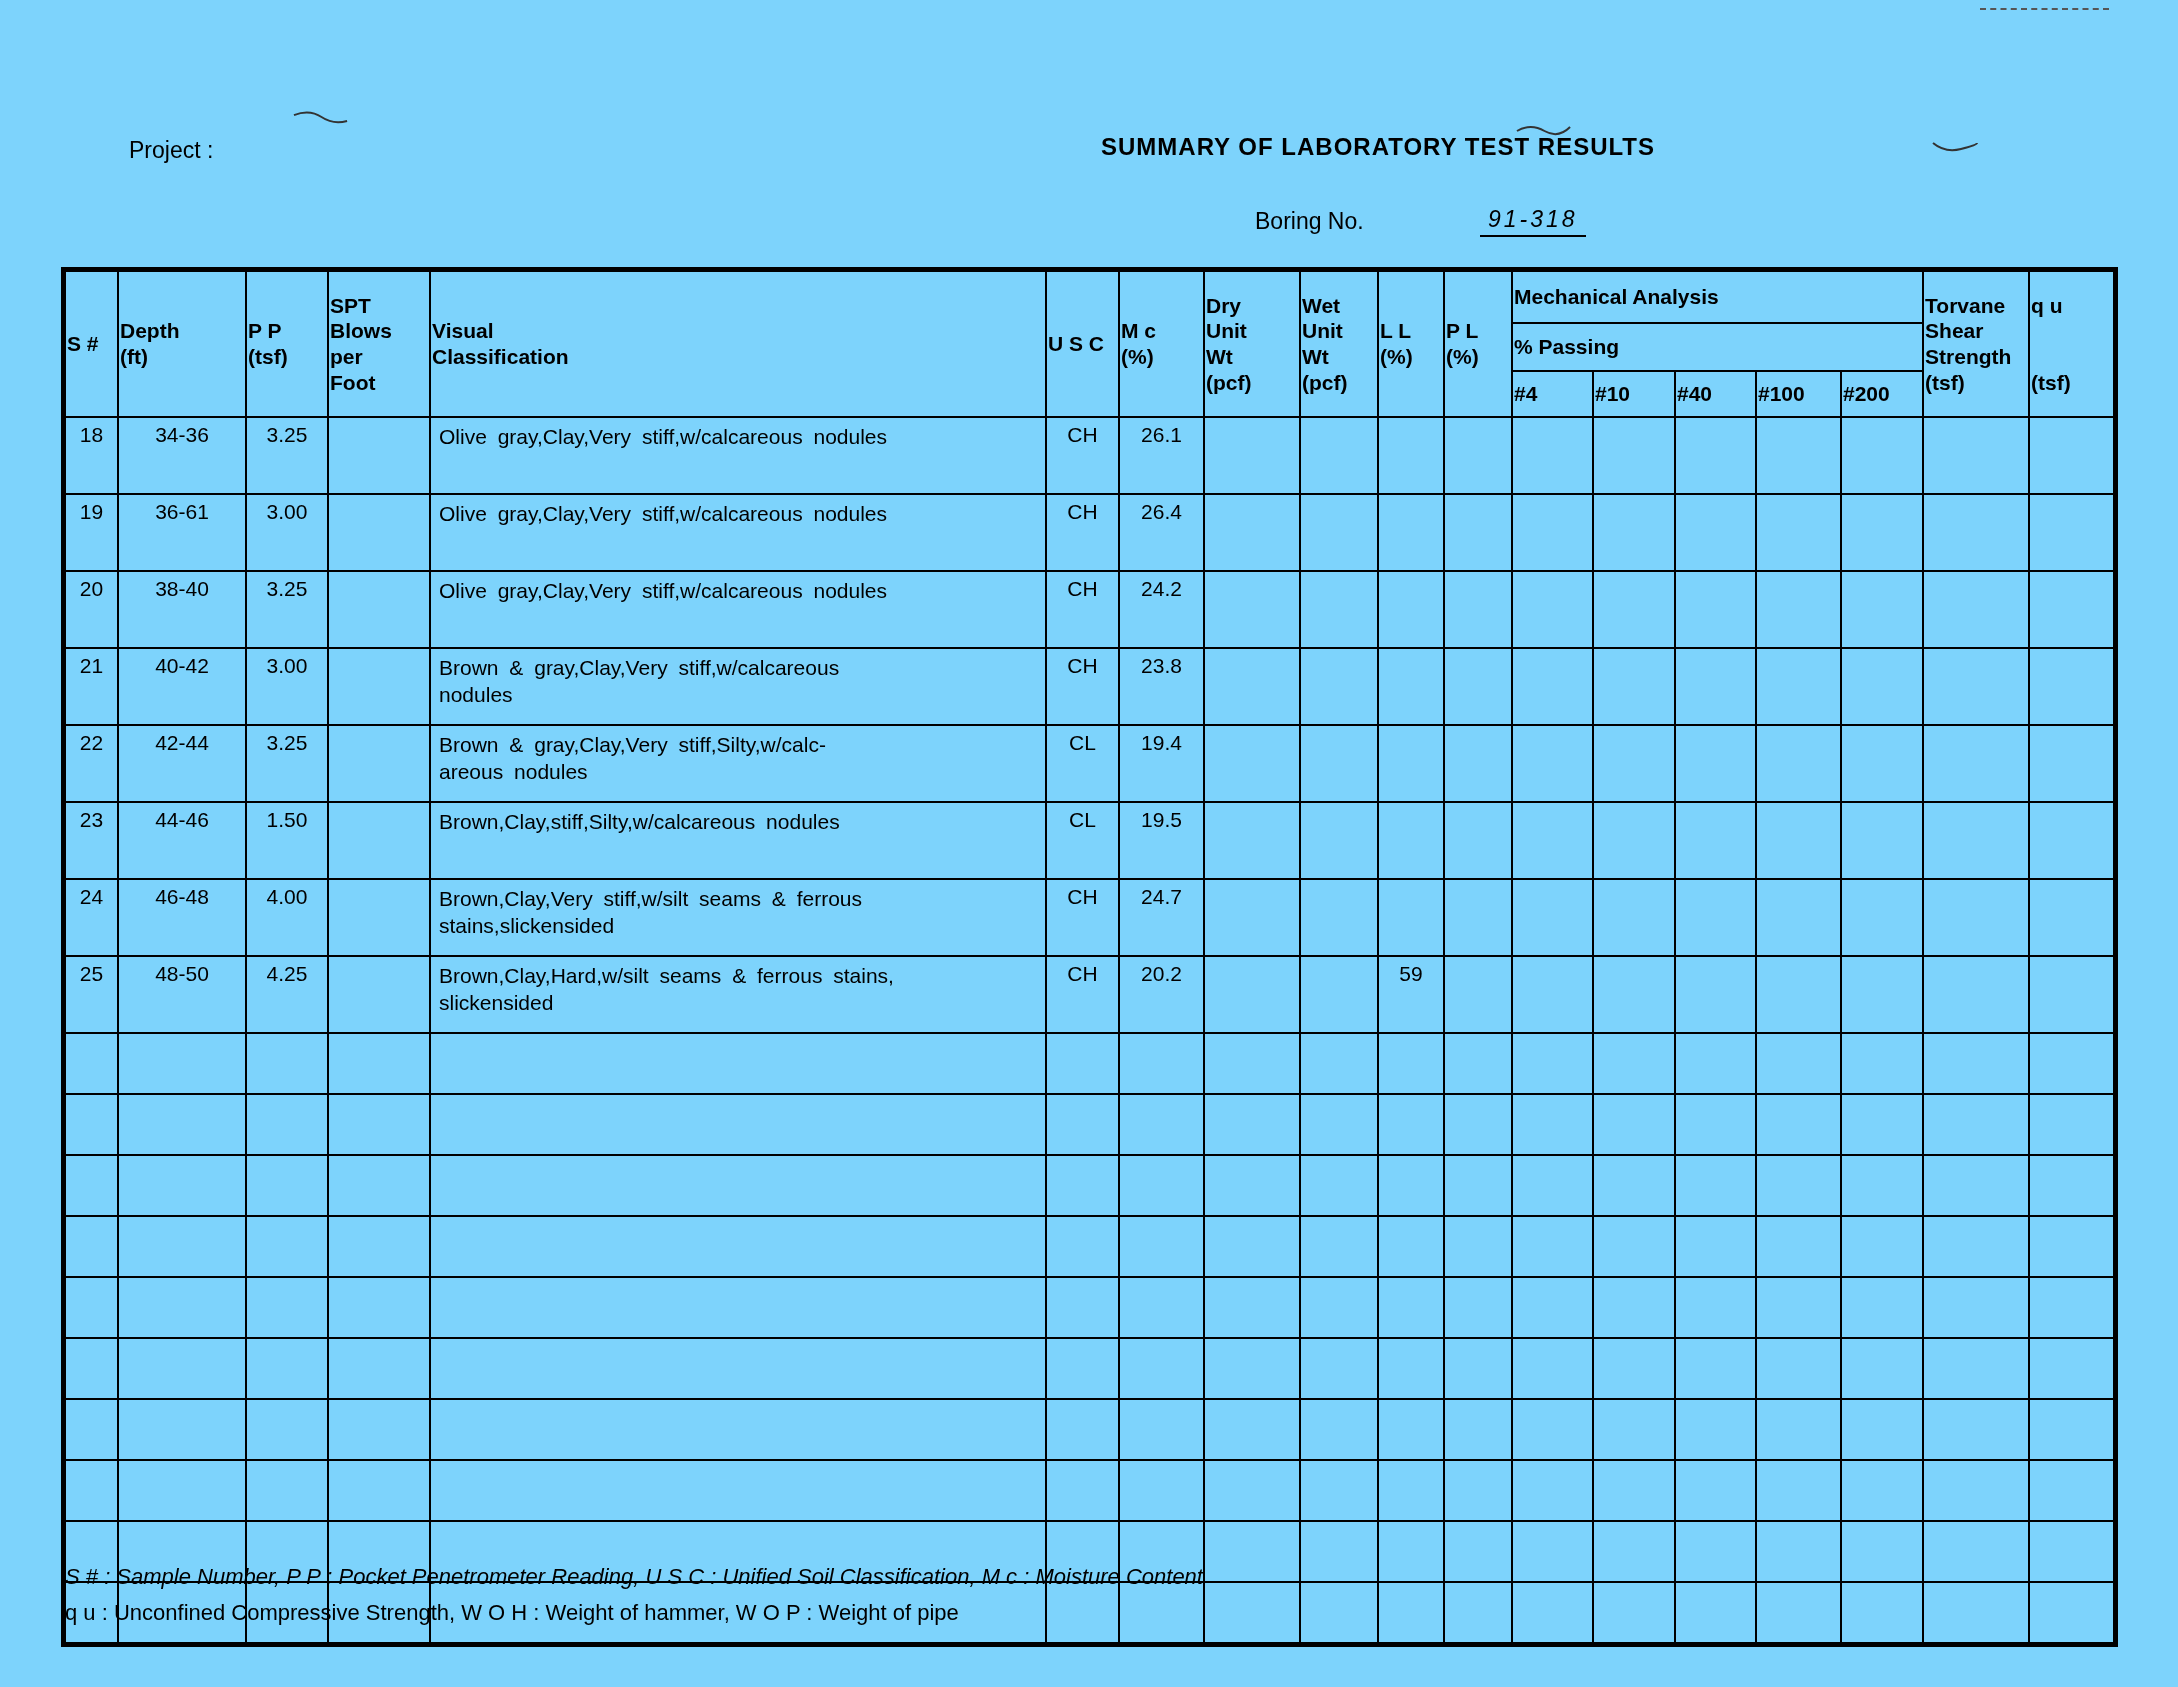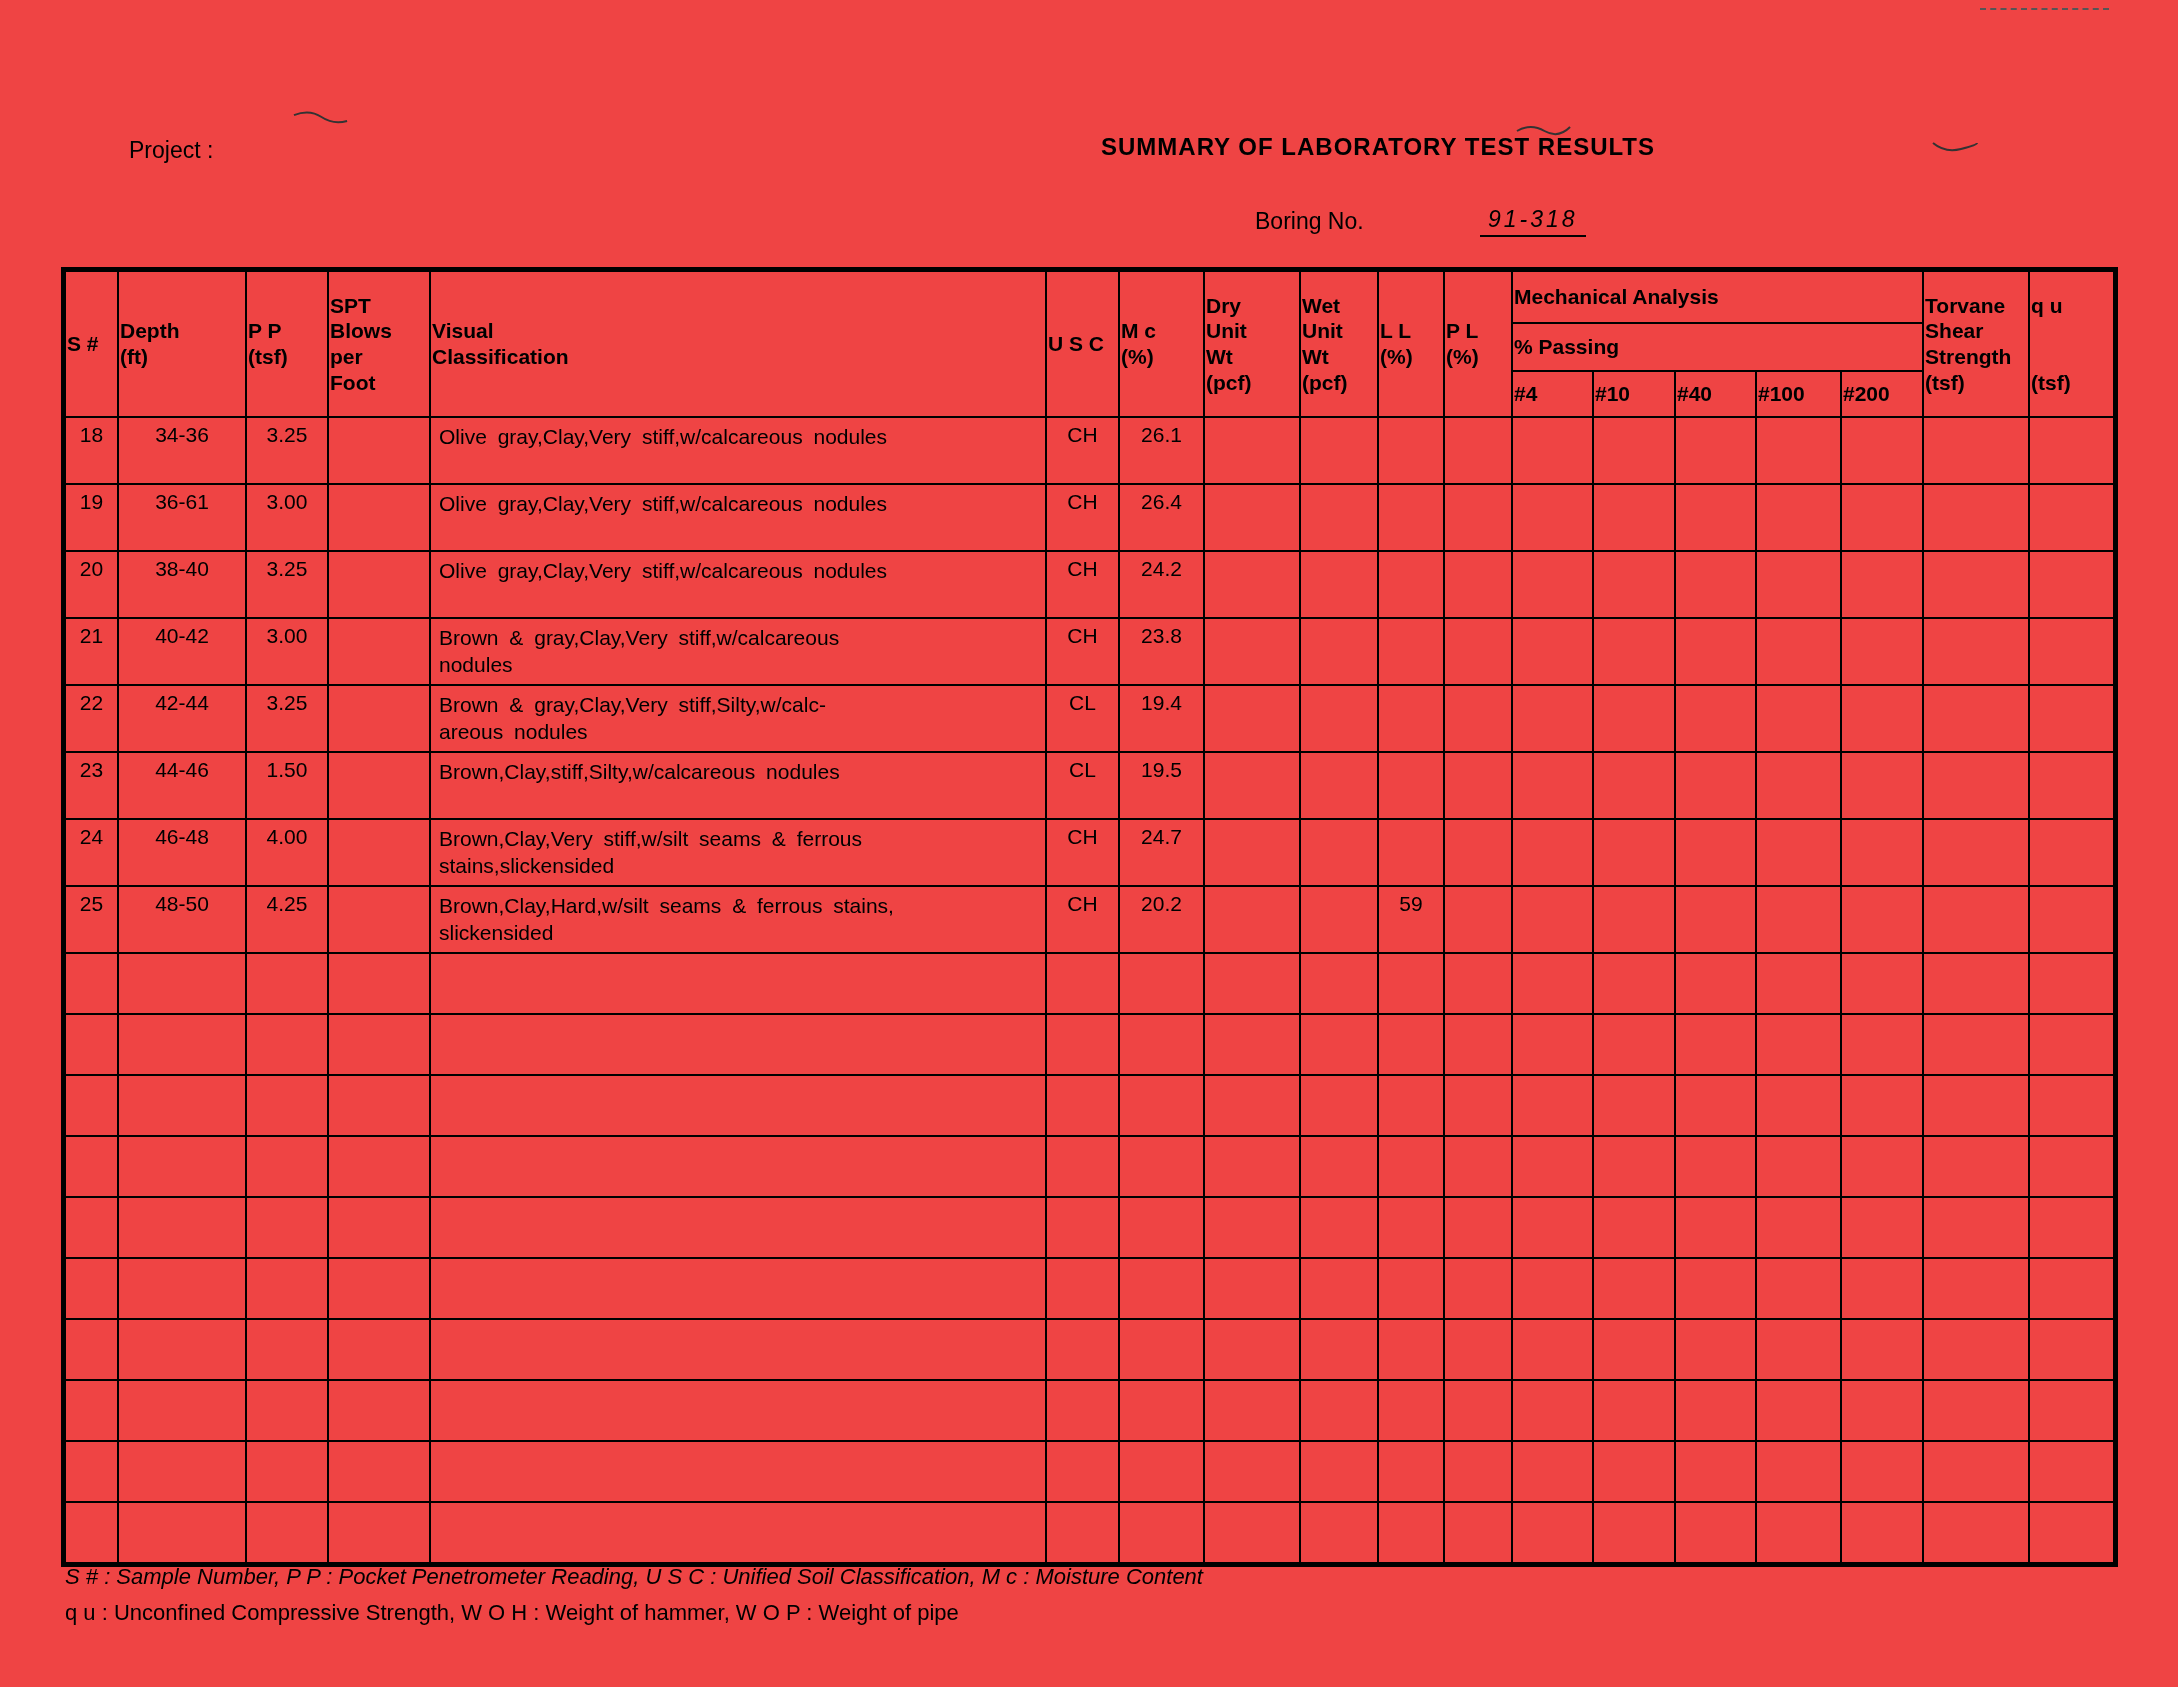--- a/index.html
+++ b/index.html
@@ -1,19 +1,19 @@
 <!DOCTYPE html>
 <html><head>
 <meta charset="utf-8">
 <style>
   html,body{margin:0;padding:0;background:#e8e8e8;}
   .page{
     position:relative;
     width:2178px;height:1687px;
-    background:#ef4444;
+    background:#7dd3fc;
     font-family:"Liberation Sans", sans-serif;
     color:#000;
     overflow:hidden;
   }
   
   .project-label{position:absolute;left:129px;top:137px;font-size:23px;}
   .project-lines{position:absolute;left:244px;top:129px;width:792px;text-align:center;font-size:22px;}
   .project-line{display:block;border-bottom:2px solid #000;padding:0 6px 3px;margin-bottom:7px;white-space:nowrap;}
   .doc-title{position:absolute;left:1101px;top:133px;font-size:24px;font-weight:bold;letter-spacing:1px;white-space:nowrap;}
   .boring-label{position:absolute;left:1255px;top:208px;font-size:23px;}
@@ -21,21 +21,21 @@
   
   .table-frame{position:absolute;left:61px;top:267px;border:3px solid #000;}
   table{border-collapse:collapse;table-layout:fixed;width:2051px;}
   th,td{border:2px solid #000;font-size:21px;overflow:hidden;}
   th{font-weight:bold;text-align:left;vertical-align:middle;white-space:pre-line;line-height:1.22;padding:2px 1px;}
   thead .hr1 th{height:46px;}
   thead .hr2 th{height:42px;}
   thead .hr3 th{height:40px;}
   td{vertical-align:top;text-align:center;padding:5px 2px 0;}
   td.l{text-align:left;padding:5px 8px 0;white-space:pre-line;line-height:1.3;word-spacing:5px;}
-  tr.data-row{height:67px;}
+  tr.data-row{height:77px;}
   tr.empty-row{height:61px;}
   
   .legend1{position:absolute;left:65px;top:1564px;font-size:22px;white-space:nowrap;font-style:italic;}
   .legend2{position:absolute;left:65px;top:1600px;font-size:22px;white-space:nowrap;}
   
   .artifact{position:absolute;pointer-events:none;}
   .dash-line{right:69px;top:8px;width:129px;border-top:2px dashed #555;}
 </style>
 </head>
 <body>

